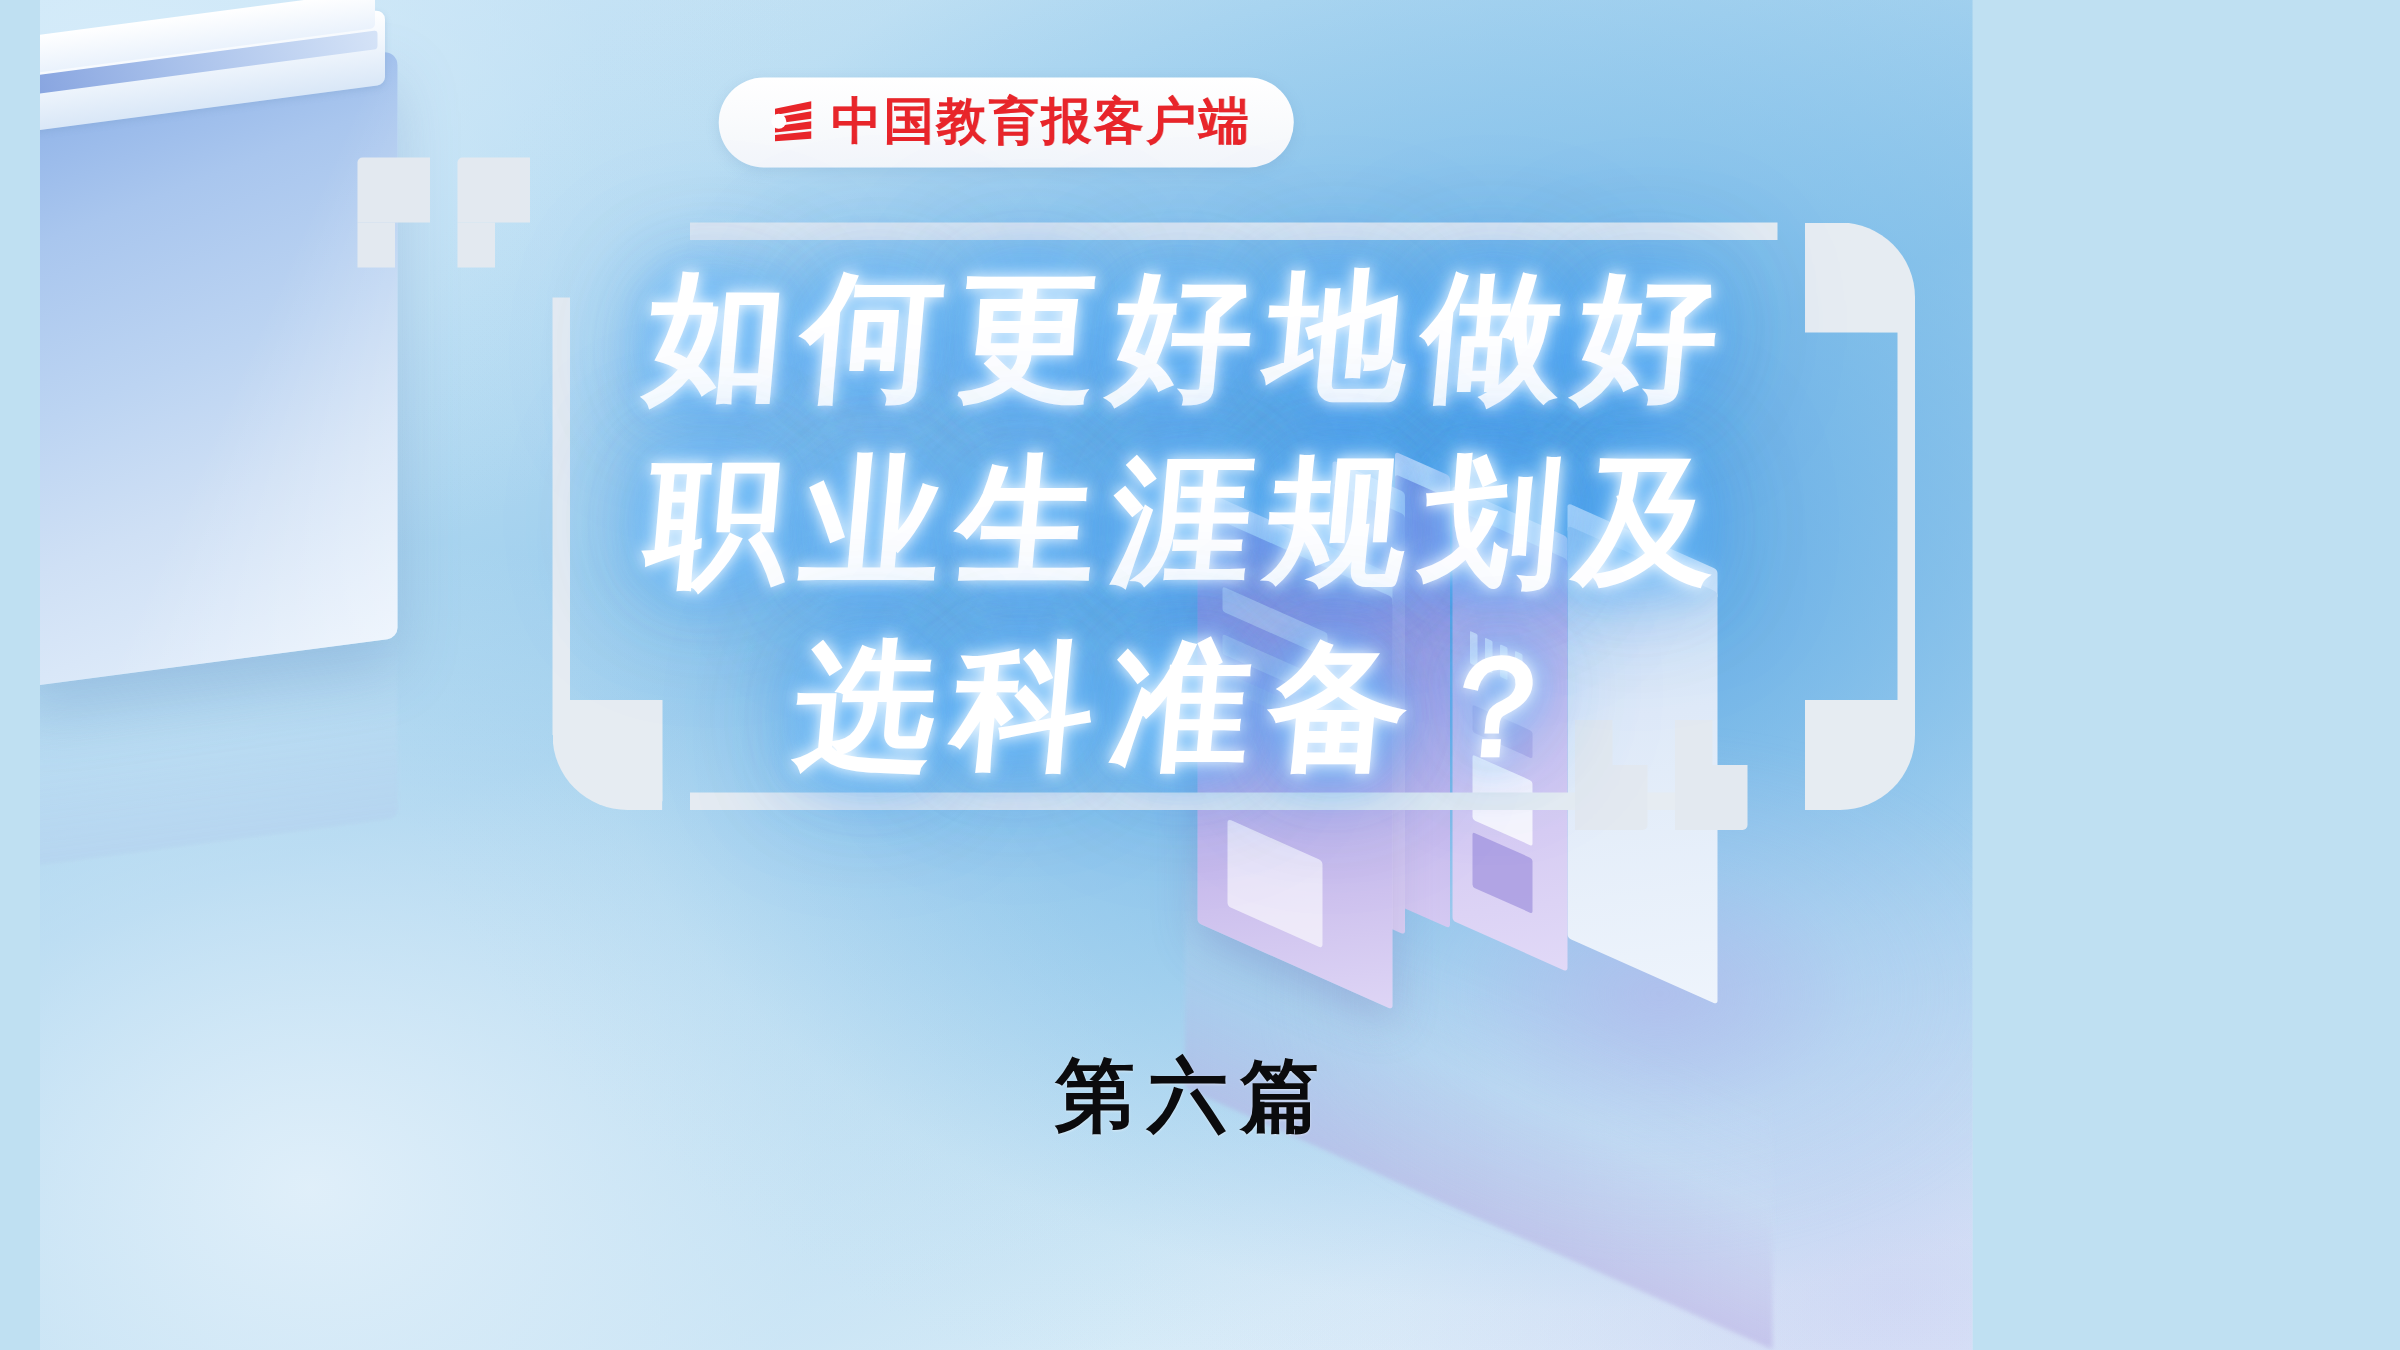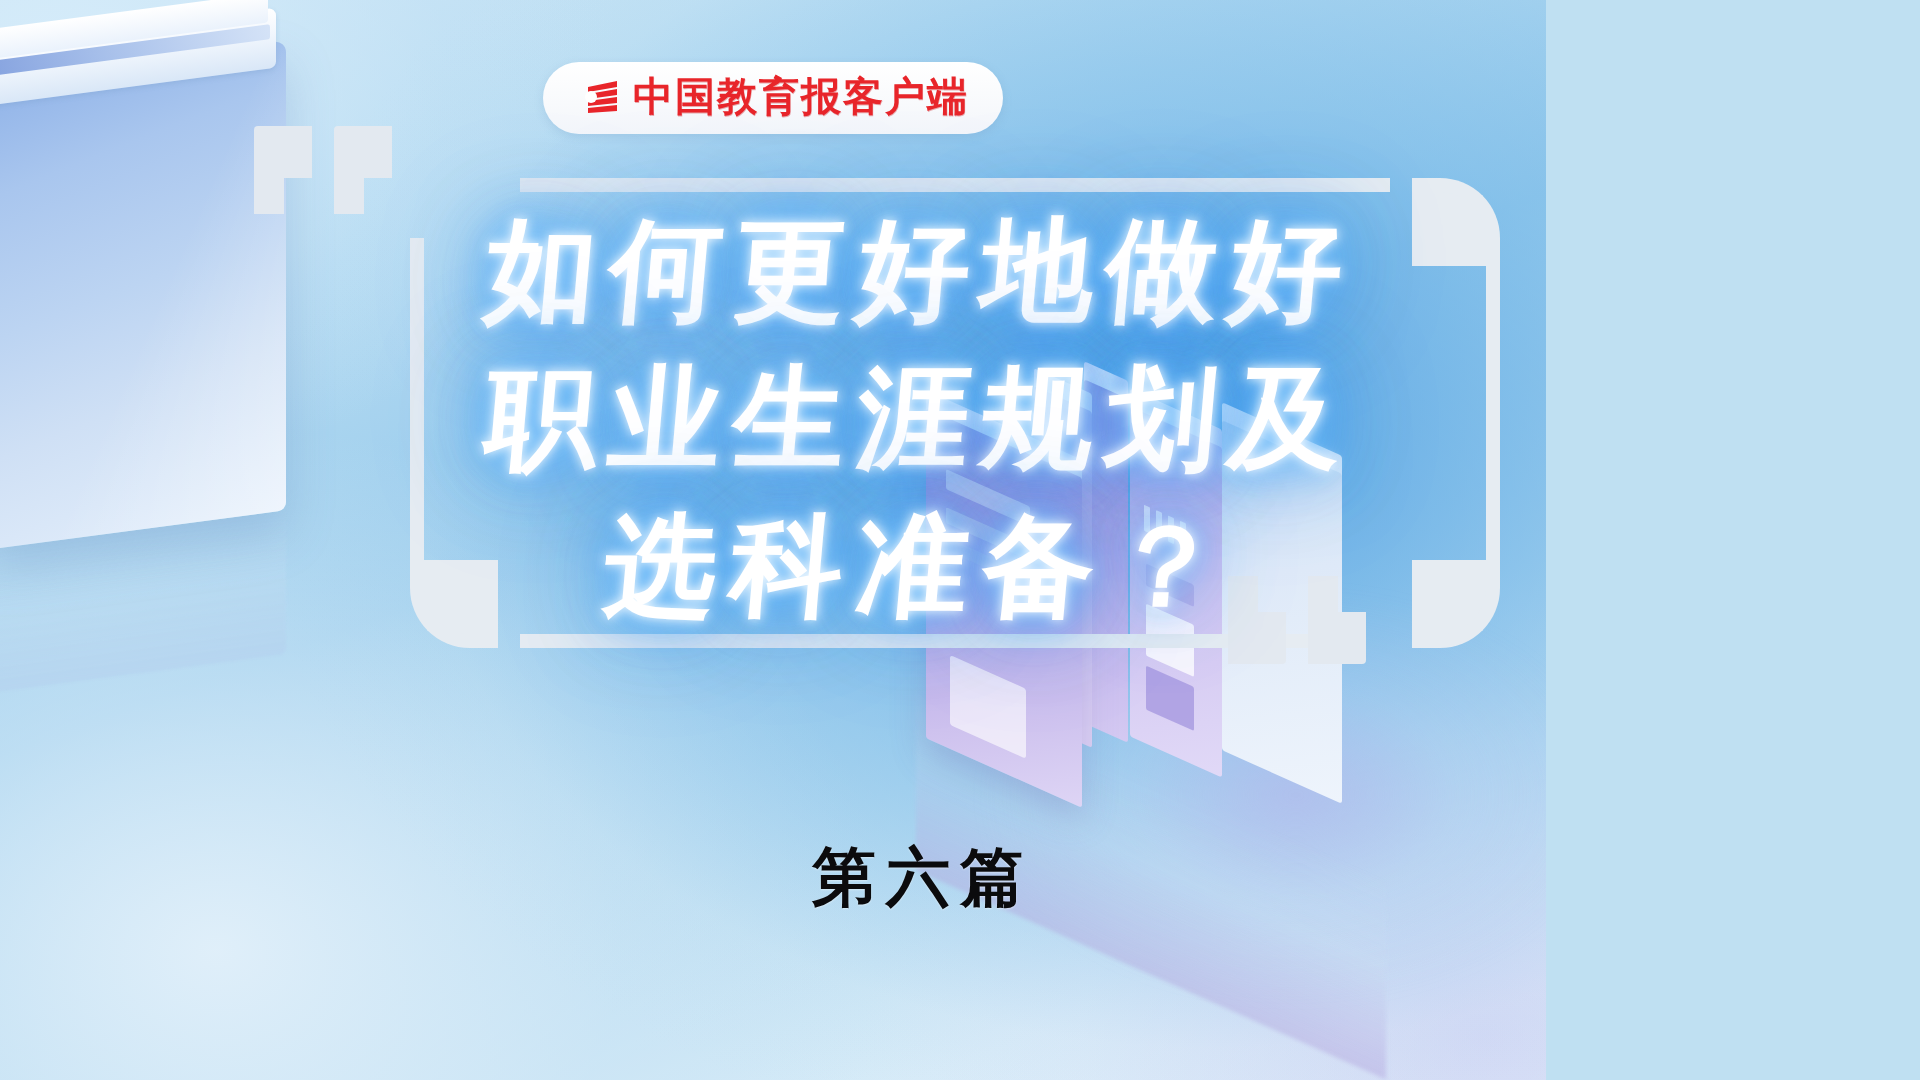--- a/index.html
+++ b/index.html
@@ -10,20 +10,21 @@
     background:#bfe0f2;
   }
   #stage{
     position:relative;width:1546px;height:1080px;overflow:hidden;
     background:
       radial-gradient(1200px 900px at 78% 42%, rgba(78,160,226,0.80) 0%, rgba(112,182,232,0.45) 38%, rgba(168,212,238,0.05) 66%, rgba(255,255,255,0) 80%),
       radial-gradient(900px 700px at 14% 88%, rgba(226,240,250,0.95) 0%, rgba(205,230,246,0.55) 45%, rgba(255,255,255,0) 75%),
       radial-gradient(800px 600px at 96% 96%, rgba(196,198,240,0.55) 0%, rgba(214,222,246,0.25) 50%, rgba(255,255,255,0) 78%),
       radial-gradient(700px 520px at 4% 6%, rgba(214,236,250,0.95) 0%, rgba(196,226,246,0.4) 55%, rgba(255,255,255,0) 80%),
       linear-gradient(160deg,#cfe7f6 0%,#b7dcf2 22%,#98cbec 46%,#b9dcf1 68%,#d8ecf8 86%,#e6f2fb 100%);
+    margin-left: 32px;
   }
 
   
   .left-book{position:absolute;left:-36px;top:4px;width:350px;height:560px;}
   .lb-cover{
     position:absolute;left:22px;top:56px;width:300px;height:470px;
     background:linear-gradient(165deg,#8fb2e8 0%,#a9c6ee 22%,#bcd4f2 48%,#cfe0f5 70%,#e3eefb 100%);
     border-radius:4px 12px 8px 6px;
     transform:skewY(-7.5deg);
     box-shadow:0 22px 48px rgba(90,130,185,0.28);

